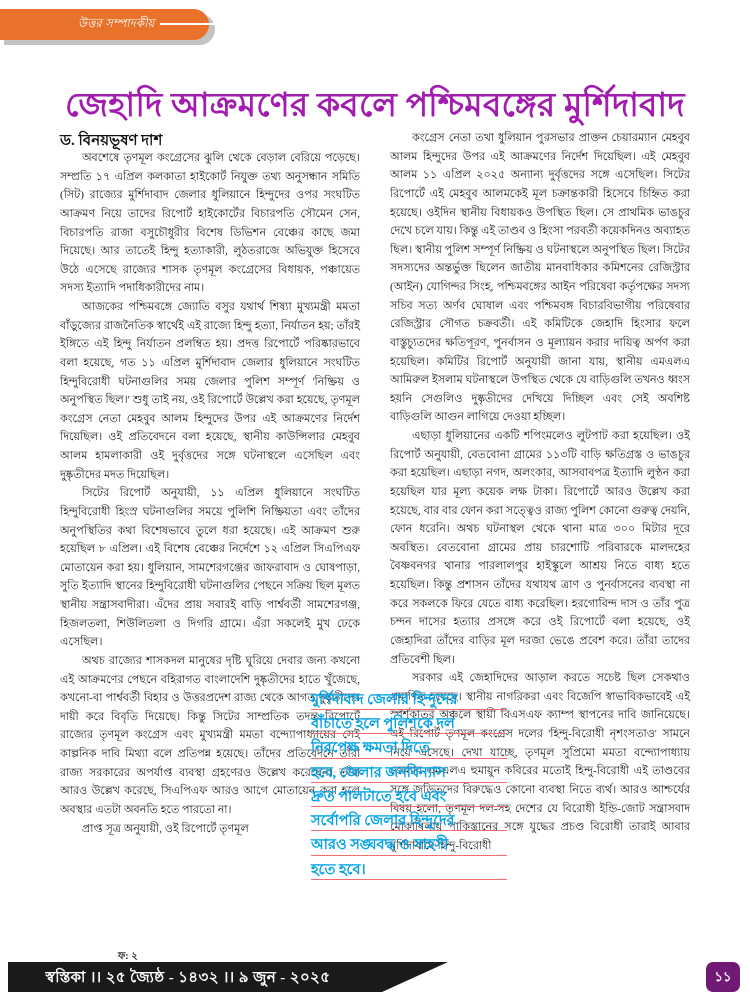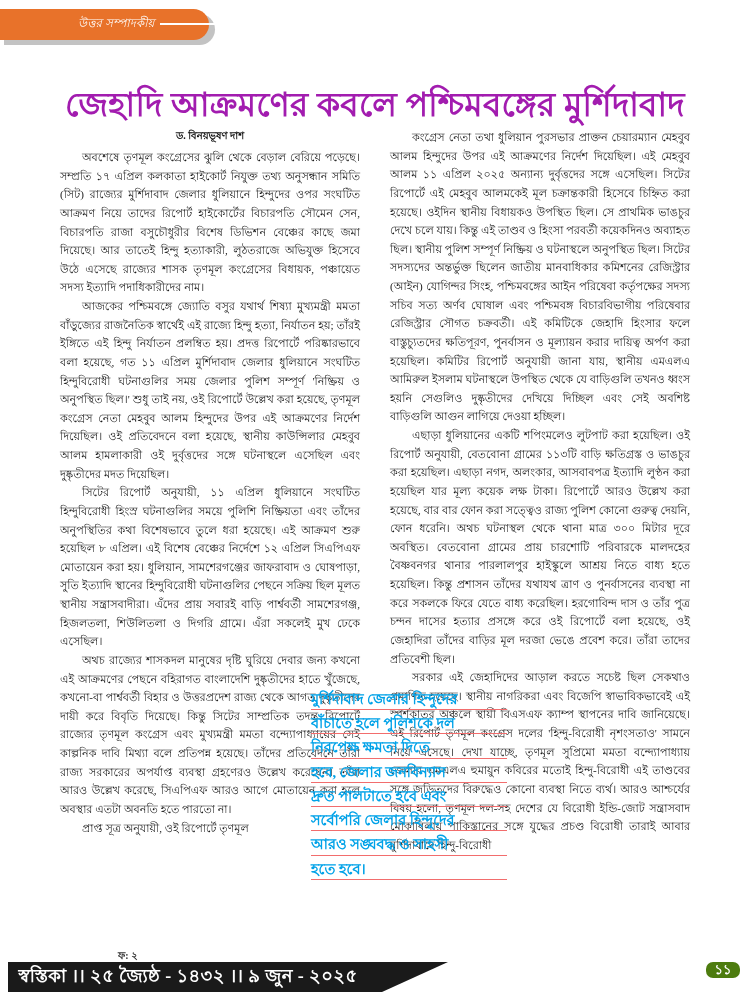--- a/index.html
+++ b/index.html
@@ -80,22 +80,22 @@
     color: #a21caf;
     font-family: "Liberation Serif", "DejaVu Serif", serif;
   }
 
   
   .byline {
     position: absolute;
     left: 60px;
     top: 128px;
     width: 300px;
-    text-align: center;
-    font-size: 10px;
+    text-align: left;
+    font-size: 15px;
     font-weight: 700;
     color: #111111;
   }
 
   
   .col {
     position: absolute;
     top: 148px;
     font-size: 11.1px;
     line-height: 1.68;
@@ -154,32 +154,32 @@
   .footer-text {
     position: absolute;
     left: 8px;
     top: 962px;
     width: 360px;
     height: 30px;
     display: flex;
     align-items: center;
     justify-content: center;
     color: #ffffff;
-    font-size: 18px;
+    font-size: 15px;
     font-weight: 700;
     letter-spacing: .4px;
     white-space: nowrap;
   }
   .page-badge {
     position: absolute;
     right: 10px;
     top: 962px;
     width: 34px;
-    height: 16px;
-    background: #4d7c0f;
+    height: 30px;
+    background: #701a75;
     border-radius: 7px;
     display: flex;
     align-items: center;
     justify-content: center;
     color: #ffffff;
     font-size: 13px;
     font-weight: 700;
   }
 </style>
 </head>

